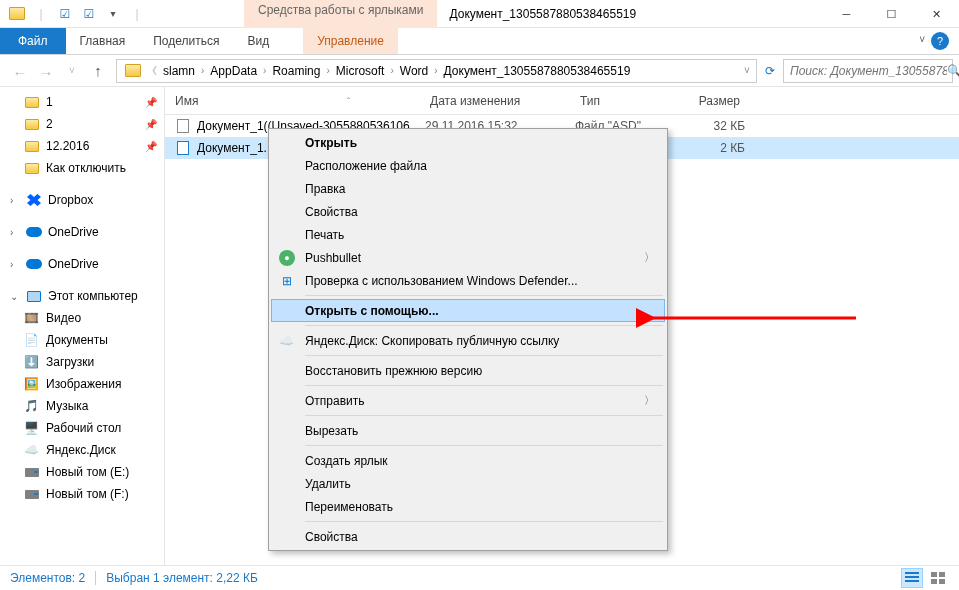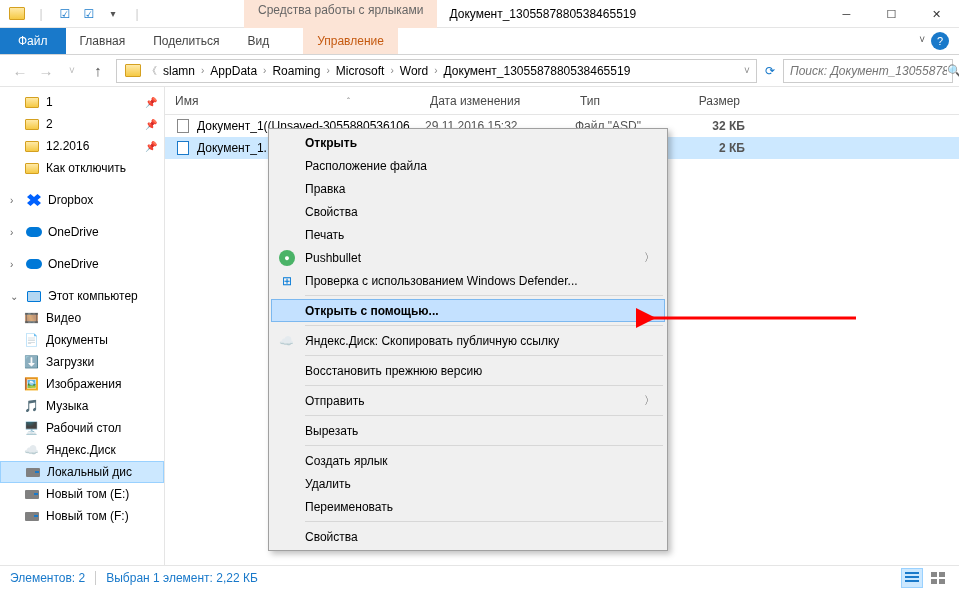--- a/index.html
+++ b/index.html
@@ -56,21 +56,21 @@
     .sort-asc { font-size: 9px; color: #888; margin-left: auto; margin-right: 60px; }
 
     .rows { flex: 1; position: relative; }
     .file-row { height: 22px; display: flex; align-items: center; font-size: 12px; padding-left: 10px; }
     .file-row.selected { background: #cce8ff; }
     .fr-icon { width: 16px; height: 16px; margin-right: 6px; display: inline-flex; align-items: center; justify-content: center; }
     .doc-ico { width: 12px; height: 14px; border: 1px solid #888; background: #fff; position: relative; }
     .fr-name { width: 228px; white-space: nowrap; overflow: hidden; text-overflow: ellipsis; }
     .fr-date { width: 150px; color: #545454; }
     .fr-type { width: 100px; color: #545454; }
-    .fr-size { width: 80px; text-align: right; color: #545454; padding-right: 10px; font-weight: bold; }
+    .fr-size { width: 80px; text-align: right; color: #545454; padding-right: 10px; }
 
     
     .context-menu { position: absolute; left: 268px; top: 128px; width: 400px; background: #f0f0f0; border: 1px solid #a0a0a0; box-shadow: 3px 3px 6px rgba(0,0,0,0.25); padding: 2px; z-index: 100; }
     .cm-item { height: 23px; display: flex; align-items: center; padding: 0 30px 0 34px; font-size: 12px; position: relative; }
     .cm-item.hovered { background: #c4e1ff; border: 1px solid #7cb8ef; padding: 0 29px 0 33px; font-weight: bold; }
     .cm-item.default-item { font-weight: bold; }
     .cm-sep { height: 1px; background: #d7d7d7; margin: 3px 2px 3px 34px; }
     .cm-arrow { position: absolute; right: 10px; font-size: 11px; color: #555; }
     .cm-icon { position: absolute; left: 8px; width: 16px; height: 16px; display: flex; align-items: center; justify-content: center; }
 
@@ -238,26 +238,20 @@
         <span>Музыка</span>
       </div>
     <div class="tree-item">
         <div class="tree-icon">🖥️</div>
         <span>Рабочий стол</span>
       </div>
     <div class="tree-item">
         <div class="tree-icon">☁️</div>
         <span>Яндекс.Диск</span>
       </div>
-    <div class="tree-item selected">
-        <div class="tree-icon">
-          <div class="drive-ico"></div>
-        </div>
-        <span>Локальный дис</span>
-      </div>
     <div class="tree-item">
         <div class="tree-icon">
           <div class="drive-ico"></div>
         </div>
         <span>Новый том (E:)</span>
       </div>
     <div class="tree-item">
         <div class="tree-icon">
           <div class="drive-ico"></div>
         </div>

